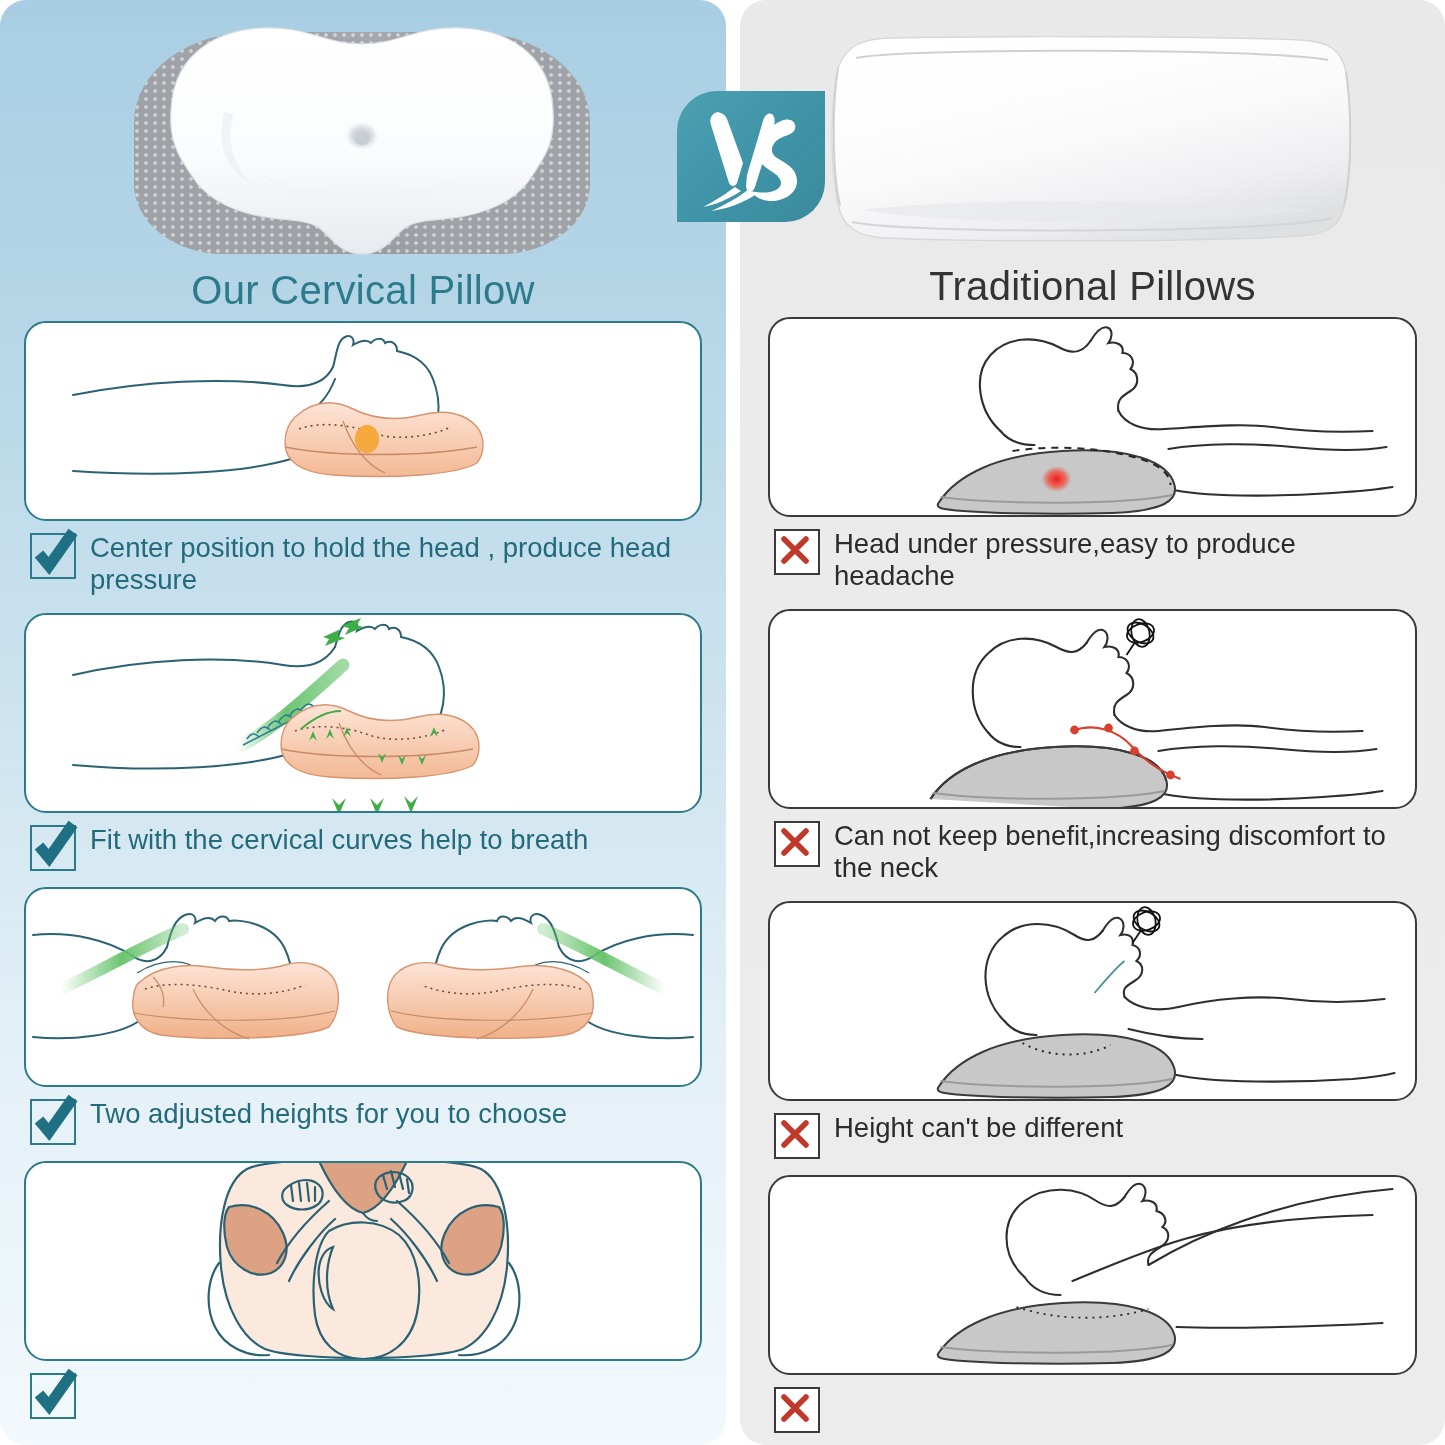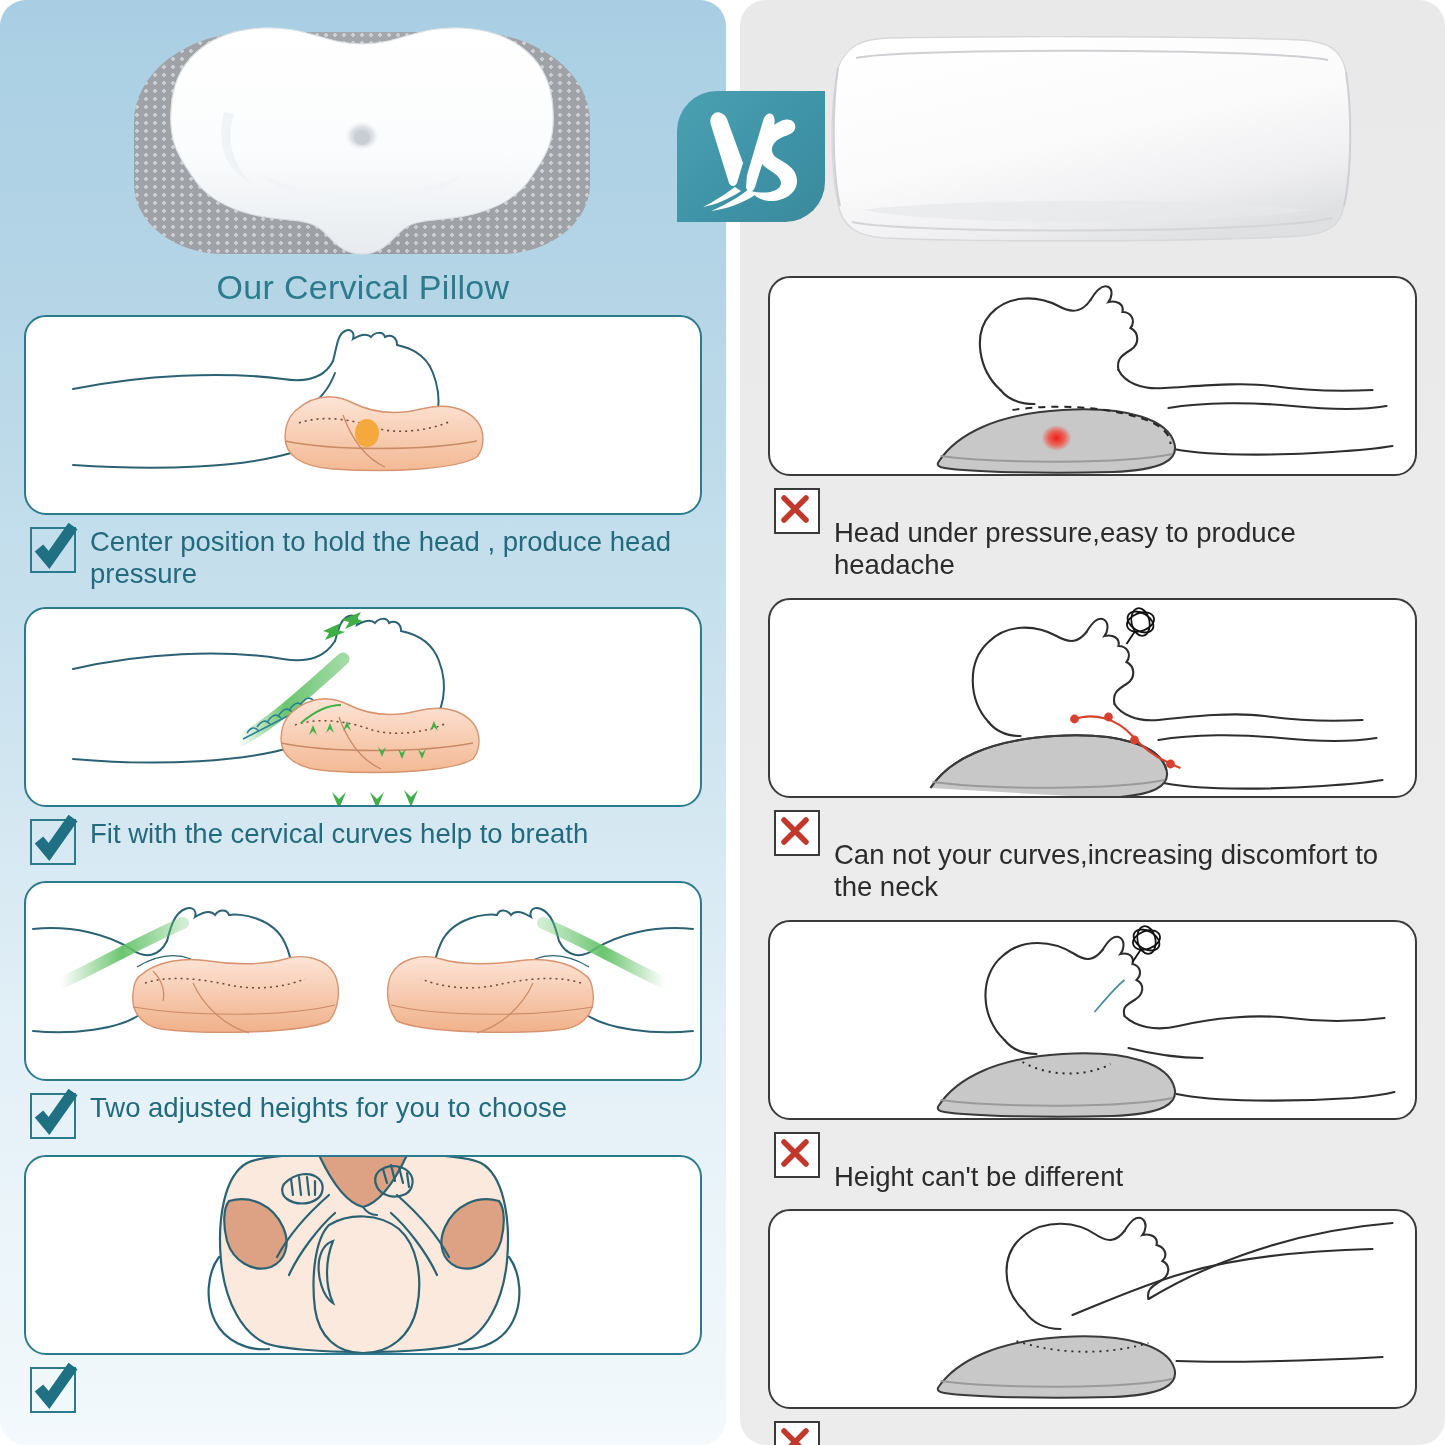--- a/index.html
+++ b/index.html
@@ -58,21 +58,21 @@
     position:absolute;left:0;top:0;width:500px;height:250px;
   }
   .cp-body svg{display:block;}
 
   
   .tpillow{position:absolute;left:32px;top:10px;width:640px;height:250px;}
 
   
   .col-title{
     text-align:center;
-    font-size:34px;
+    font-size:40px;
     letter-spacing:.3px;
     margin-top:-4px;
   }
   .title-left{color:#2c7b8c;}
   .title-right{color:#333333;}
 
   
   .rows{padding:0 24px;box-sizing:border-box;}
   .rows-right{padding:0 28px;}
 
@@ -93,21 +93,21 @@
     padding:10px 2px 8px 6px;
     min-height:56px;
     box-sizing:border-box;
   }
   .caption-text{
     font-size:27.5px;
     line-height:1.18;
     padding-top:1px;
   }
   .cap-left .caption-text{color:#226a7c;}
-  .cap-right .caption-text{color:#2b2b2b;margin-top:30px;}
+  .cap-right .caption-text{color:#2b2b2b;}
 
   
   .ico{position:relative;width:42px;height:42px;flex:0 0 42px;margin-top:2px;}
   .ico-check{border:2.5px solid #2c7b8c;}
   .ico-x{border:2.5px solid #3a3a3a;background:#fff;}
   .ico svg{position:absolute;left:-5px;top:-9px;width:54px;height:54px;overflow:visible;}
   .ico-x svg{left:0;top:0;width:38px;height:38px;}
 
   
   .vs{
@@ -382,20 +382,21 @@
                    C84 226 70 216 66 194 C58 156 58 96 66 58 Z" fill="url(#tp)" stroke="#d7d8da" stroke-width="1.4"></path>
           <path d="M84 48 C120 38 500 38 556 50" fill="none" stroke="#cfd0d3" stroke-width="2"></path>
           <path d="M80 212 C130 224 500 224 560 208" fill="none" stroke="#d4d5d8" stroke-width="2"></path>
           <path d="M66 58 C60 96 60 160 68 196" fill="none" stroke="#cfd0d3" stroke-width="2"></path>
           <path d="M574 62 C580 100 580 160 572 196" fill="none" stroke="#cfd0d3" stroke-width="2"></path>
           <path d="M90 200 C180 188 430 188 540 200 C430 216 180 216 90 200 Z" fill="#e7e8ea" opacity=".7"></path>
         </svg>
       </div>
     </div>
 
+    <div class="col-title title-right">Traditional Pillows</div>
 
     <div class="rows rows-right">
 
       <div class="panel panel-right">
         <svg class="ill" viewBox="0 0 640 196">
           <defs>
             <radialGradient id="red1" cx="50%" cy="50%" r="50%">
               <stop offset="0%" stop-color="#f01b1b"></stop>
                 <stop offset="55%" stop-color="#f24a3a" stop-opacity=".8"></stop>
               <stop offset="100%" stop-color="#f24a3a" stop-opacity="0"></stop>
@@ -456,21 +457,21 @@
               <circle cx="398" cy="164" r="4.4"></circle>
           </g>
         </svg>
       </div>
       <div class="caption cap-right">
         <span class="ico ico-x">
           <svg viewBox="0 0 38 38">
               <path d="M8 8 L30 30 M30 8 L8 30" stroke="#c0392b" stroke-width="5.5" stroke-linecap="round"></path>
             </svg>
         </span>
-        <span class="caption-text">Can not your curves,increasing discomfort to the neck</span>
+        <span class="caption-text">Can not keep benefit,increasing discomfort to the neck</span>
       </div>
 
       <div class="panel panel-right">
         <svg class="ill" viewBox="0 0 640 196">
           <g fill="none" stroke="#2e2e2e" stroke-width="2.1" stroke-linecap="round">
             <path d="M232 118 C208 96 206 54 230 34 C250 16 280 18 302 32 C314 40 322 38 330 28"></path>
             <path d="M330 28 C336 18 342 12 348 16 C353 20 351 28 348 32 C356 30 362 34 360 42 C368 44 370 52 364 58
                      C372 62 372 72 362 78 C352 84 350 86 352 94"></path>
             <path d="M352 94 C362 104 382 110 406 104 C440 96 482 92 518 96 C548 100 580 100 612 96"></path>
             <path d="M232 118 C240 128 250 132 264 132"></path>

